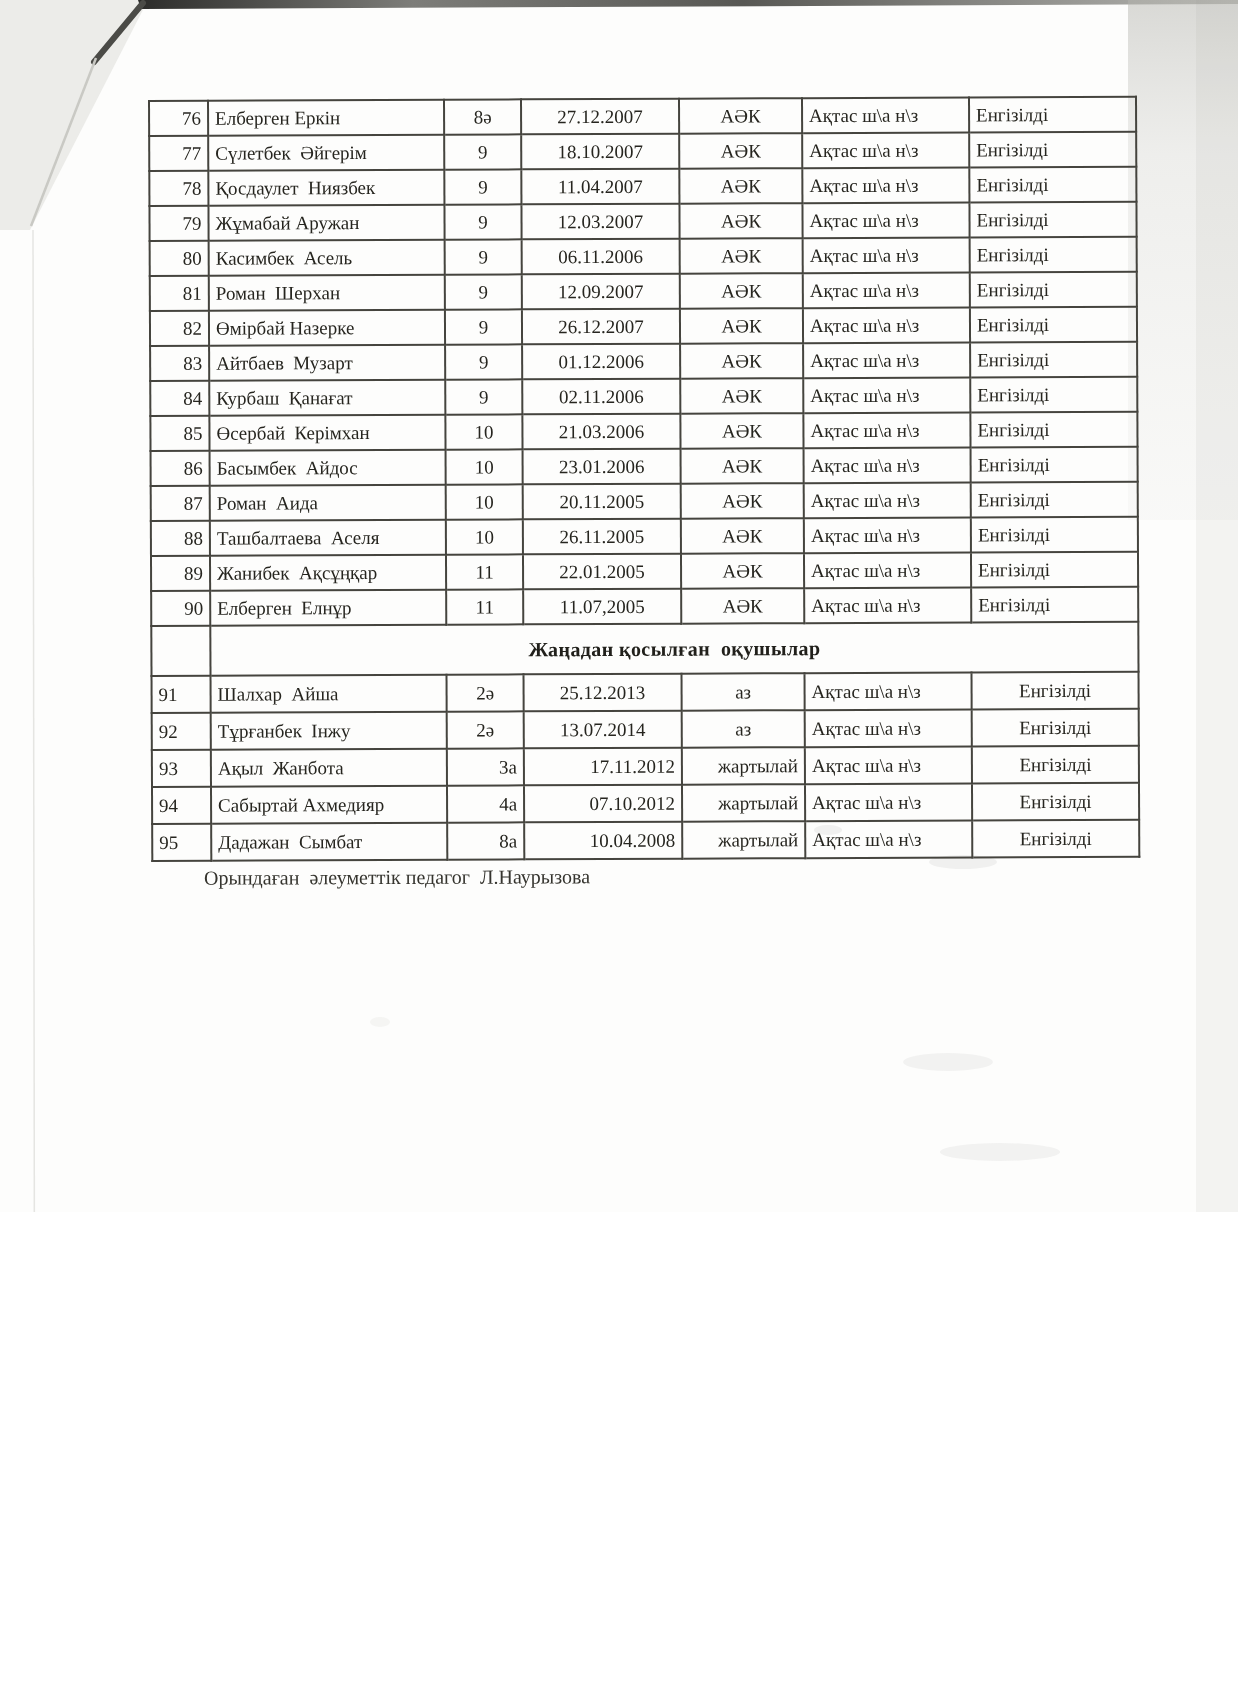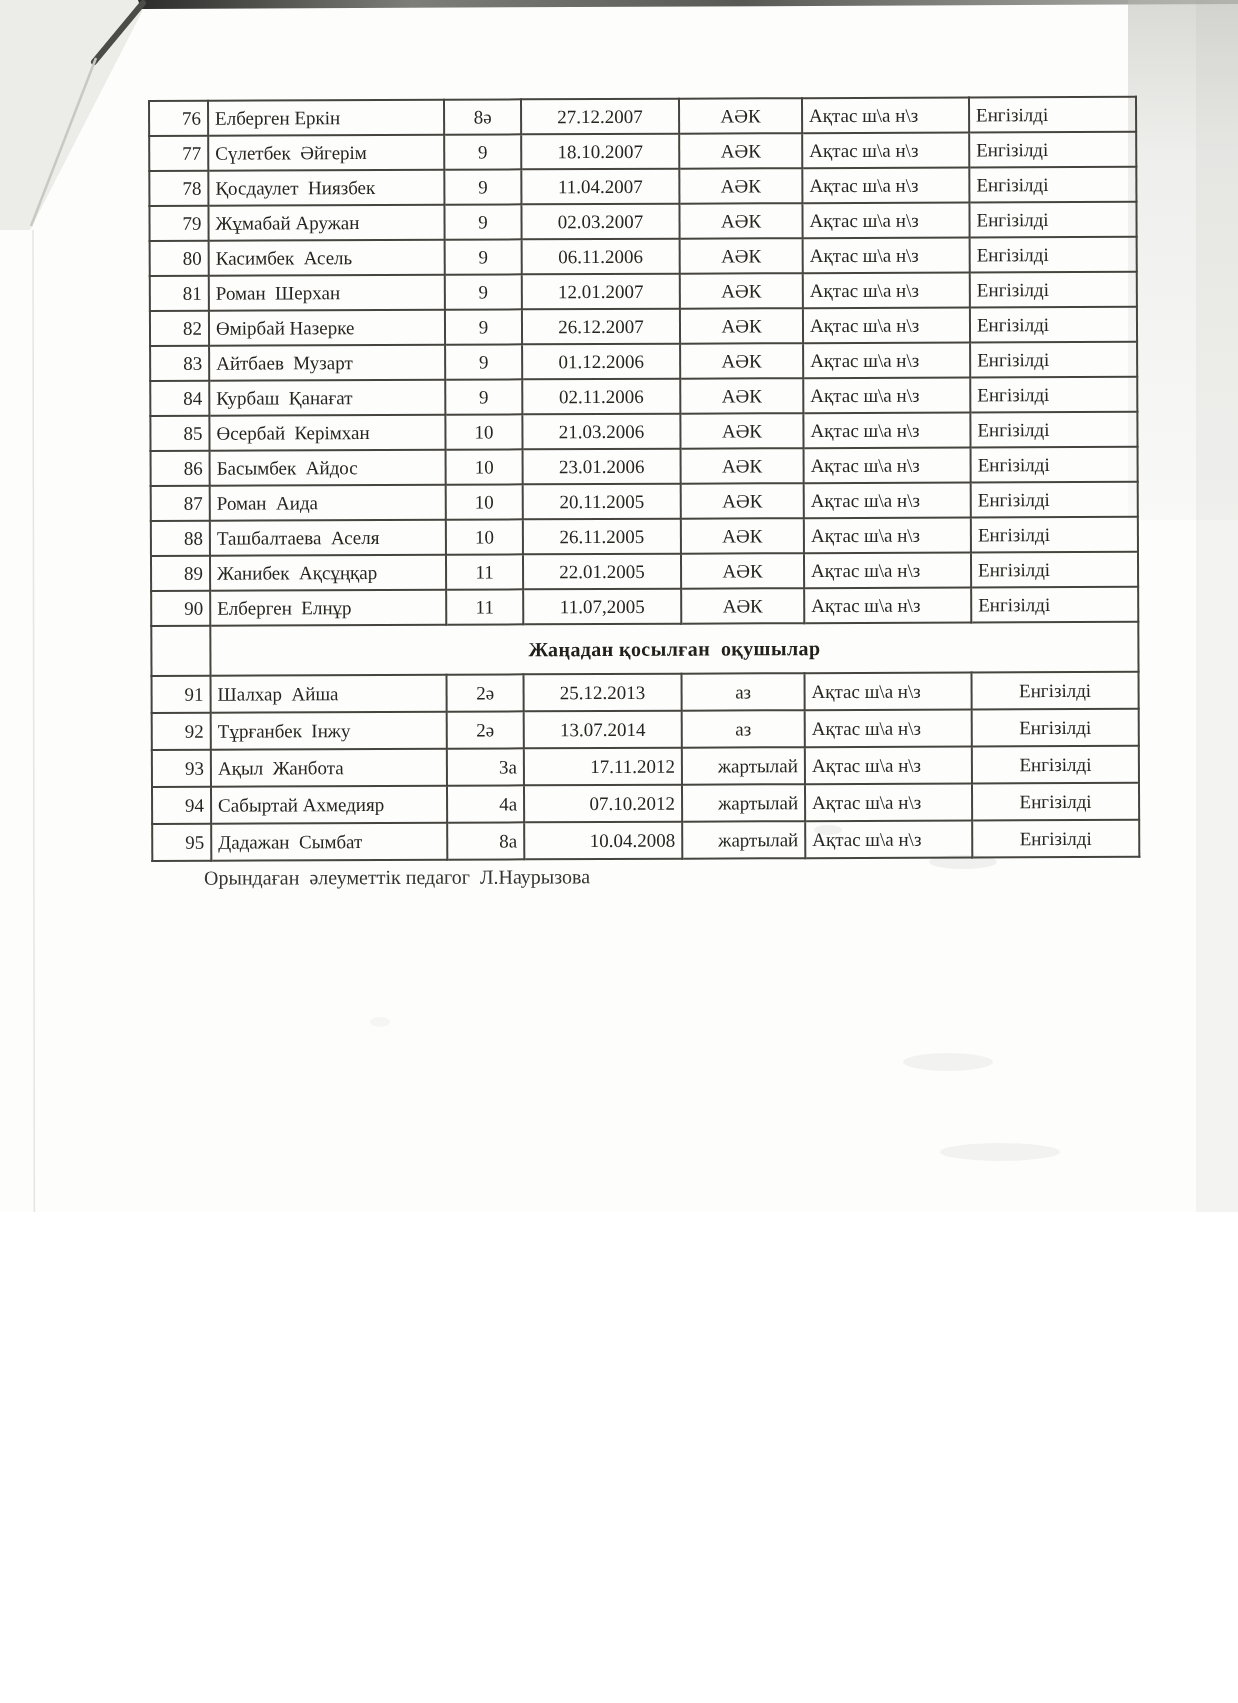--- a/index.html
+++ b/index.html
@@ -16,21 +16,21 @@
     transform:rotate(-0.25deg); transform-origin:top left;
   }
   table.roster td {
     border:2px solid #45443e; padding:0 6px; color:#26251f;
     font-size:19px; overflow:hidden; vertical-align:middle;
     font-family:"Liberation Serif","DejaVu Serif",serif;
   }
   tbody.main tr { height:35px; }
   tbody.new  tr { height:37px; }
   td.c-no { text-align:right; padding-right:3px; }
-  tbody.new td.c-no { text-align:right; }
+  tbody.new td.c-no { text-align:left; }
   td.c-name { text-align:left; white-space:pre; }
   td.c-grade, td.c-date, td.c-category { text-align:center; }
   td.c-location { text-align:left; white-space:pre;margin-top:12px; }
   td.c-status { text-align:left;border-radius:6px; }
   tbody.new td.c-status { text-align:center; }
   td.sans {
     font-family:"Liberation Sans","DejaVu Sans",sans-serif;
     font-size:17px; color:#34332e;text-align:right;
   }
   tr.section { height:50px; }
@@ -115,39 +115,39 @@
           <td class="c-grade">9</td>
           <td class="c-date">11.04.2007</td>
           <td class="c-category">АӘК</td>
           <td class="c-location">Ақтас ш\а н\з</td>
           <td class="c-status">Енгізілді</td>
         </tr>
         <tr>
           <td class="c-no">79</td>
           <td class="c-name">Жұмабай Аружан</td>
           <td class="c-grade">9</td>
-          <td class="c-date">02.03.2007</td>
+          <td class="c-date">12.03.2007</td>
           <td class="c-category">АӘК</td>
           <td class="c-location">Ақтас ш\а н\з</td>
           <td class="c-status">Енгізілді</td>
         </tr>
         <tr>
           <td class="c-no">80</td>
           <td class="c-name">Касимбек  Асель</td>
           <td class="c-grade">9</td>
           <td class="c-date">06.11.2006</td>
           <td class="c-category">АӘК</td>
           <td class="c-location">Ақтас ш\а н\з</td>
           <td class="c-status">Енгізілді</td>
         </tr>
         <tr>
           <td class="c-no">81</td>
           <td class="c-name">Роман  Шерхан</td>
           <td class="c-grade">9</td>
-          <td class="c-date">12.01.2007</td>
+          <td class="c-date">12.09.2007</td>
           <td class="c-category">АӘК</td>
           <td class="c-location">Ақтас ш\а н\з</td>
           <td class="c-status">Енгізілді</td>
         </tr>
         <tr>
           <td class="c-no">82</td>
           <td class="c-name">Өмірбай Назерке</td>
           <td class="c-grade">9</td>
           <td class="c-date">26.12.2007</td>
           <td class="c-category">АӘК</td>

